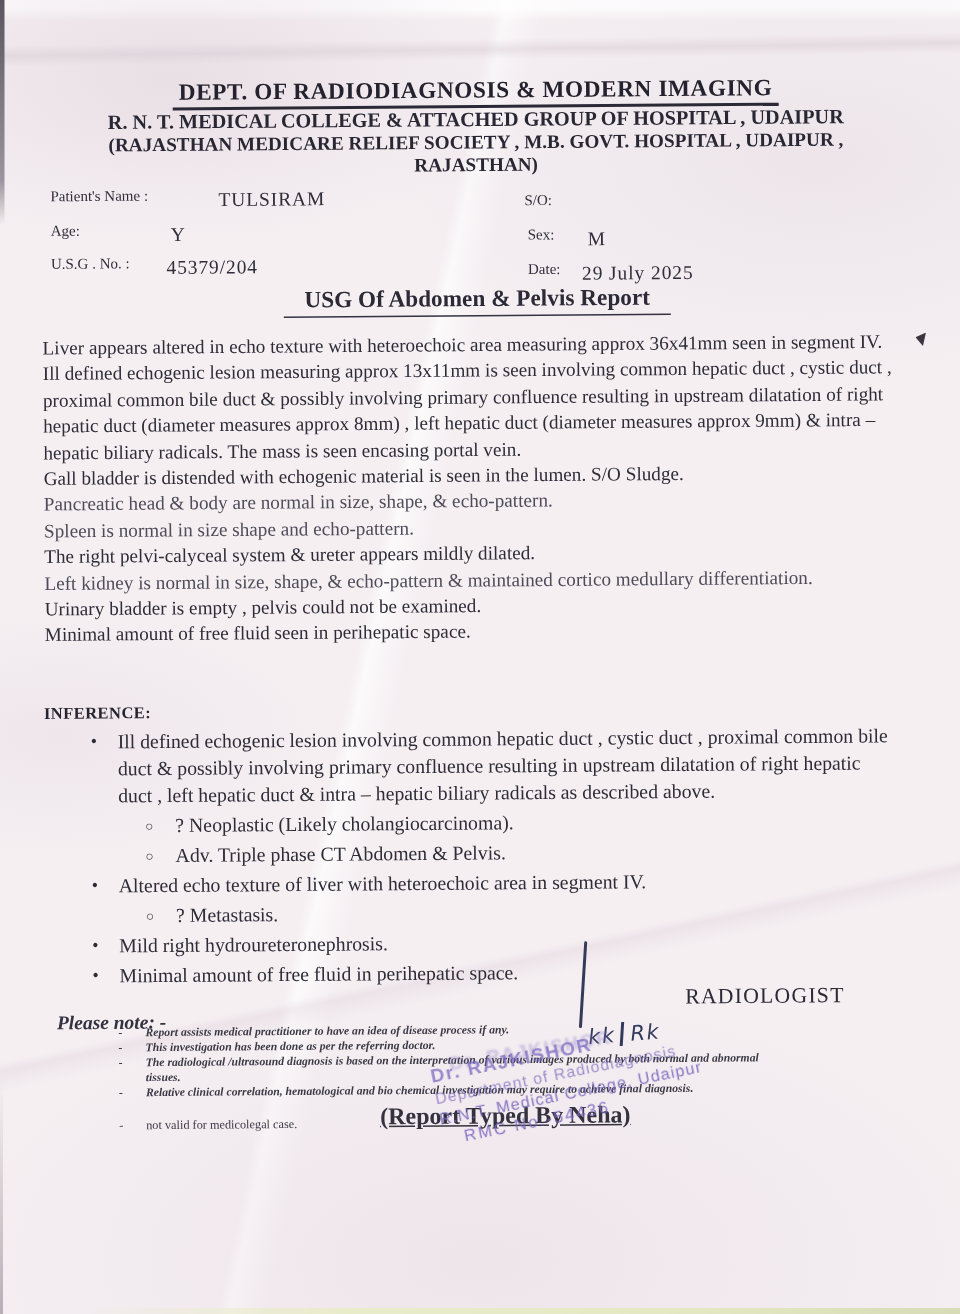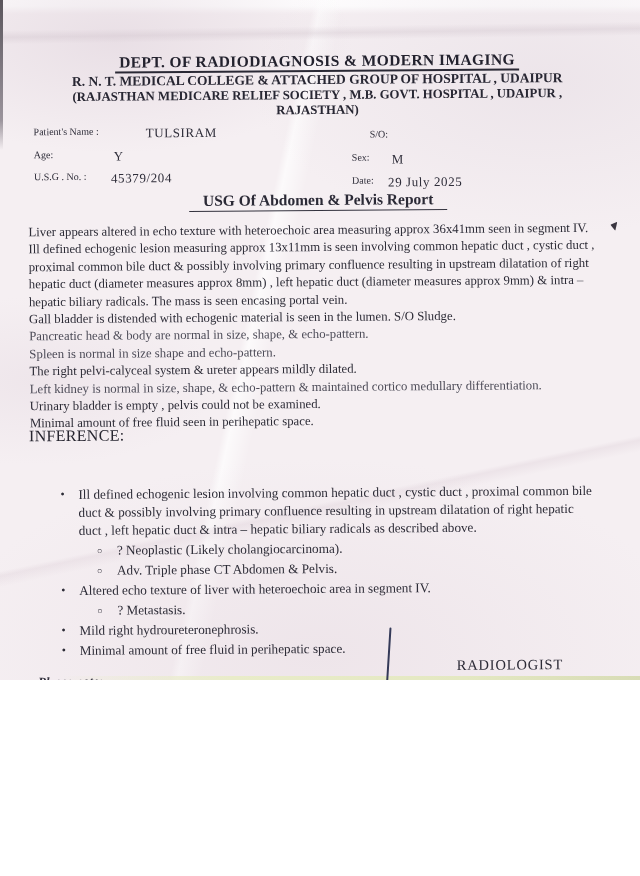--- a/index.html
+++ b/index.html
@@ -1,20 +1,20 @@
 <!DOCTYPE html>
 <html><head>
 <meta charset="utf-8">
 <style>
   * { margin:0; padding:0; box-sizing:border-box; }
   html,body { width:640px; height:876px; overflow:hidden; }
   body { font-family:"Liberation Serif","DejaVu Serif",serif; }
 
   .paper {
-    position:relative; width:640px; height:680px;
+    position:relative; width:640px; height:876px;
     background:
       radial-gradient(ellipse 340px 160px at 18% 6%, rgba(223,210,219,.55), transparent 70%),
       radial-gradient(ellipse 420px 220px at 85% 12%, rgba(226,216,224,.45), transparent 70%),
       radial-gradient(ellipse 500px 260px at 50% 96%, rgba(231,219,226,.5), transparent 75%),
       radial-gradient(ellipse 260px 120px at 6% 56%, rgba(228,216,224,.4), transparent 70%),
       linear-gradient(168deg, transparent 70%, rgba(214,198,208,.28) 70.6%, transparent 72%),
       linear-gradient(102deg, transparent 40%, rgba(255,255,255,.7) 41%, transparent 44%),
       linear-gradient(180deg, rgba(255,255,255,.9) 0 6px, transparent 14px),
       #f5eff2;
     overflow:hidden;
@@ -41,21 +41,21 @@
   .pt-val { font-size:13px; letter-spacing:.6px; }
 
   
   .rpt-title { position:absolute; left:0; top:191px; width:640px; text-align:center; font-size:15.5px; font-weight:600; color:#2b2a36; }
   .rpt-title span { border-bottom:1.6px solid #34333f; padding:0 14px 2px; }
 
   
   .findings { position:absolute; left:30px; top:222px; width:586px; font-size:12.8px; line-height:17.4px; color:#2d2c37; }
   .findings p { margin:0; }
   .findings p.faint { color:#4d4c58; }
-  .inference-h { position:absolute; left:29px; top:425px; font-size:16px; font-weight:normal; letter-spacing:.3px; color:#26252f; }
+  .inference-h { position:absolute; left:29px; top:468px; font-size:11px; font-weight:bold; letter-spacing:.3px; color:#26252f; }
 
   
   .inf { position:absolute; left:58px; top:484px; width:540px; font-size:13.2px; line-height:18px; color:#2d2c37; }
   .inf .b1 { position:relative; padding-left:20px; margin-bottom:2px; }
   .inf .b1::before { content:"•"; position:absolute; left:2px; top:-1px; font-size:12px; }
   .inf .b2 { position:relative; padding-left:20px; margin-left:38px; margin-bottom:2px; }
   .inf .b2::before { content:"○"; position:absolute; left:0; top:0; font-size:9px; }
 
   .radiologist { position:absolute; left:455px; top:658px; font-size:14.5px; letter-spacing:.8px; color:#2b2a36; }
 
@@ -95,21 +95,21 @@
 
   <div class="content">
 
     <div class="hdr-dept hdr"><span>DEPT. OF RADIODIAGNOSIS &amp; MODERN IMAGING</span></div>
     <div class="hdr-college hdr">R. N. T. MEDICAL COLLEGE &amp; ATTACHED GROUP OF HOSPITAL , UDAIPUR</div>
     <div class="hdr-soc1 hdr">(RAJASTHAN MEDICARE RELIEF SOCIETY , M.B. GOVT. HOSPITAL , UDAIPUR ,</div>
     <div class="hdr-soc2 hdr">RAJASTHAN)</div>
 
     <span class="pt" style="left:36px; top:124px;">Patient's Name :</span>
     <span class="pt pt-val" style="left:148px; top:124px;">TULSIRAM</span>
-    <span class="pt" style="left:352px; top:129px;margin-left:20px;">S/O:</span>
+    <span class="pt" style="left:352px; top:129px;">S/O:</span>
     <span class="pt" style="left:36px; top:147px;">Age:</span>
     <span class="pt pt-val" style="left:116px; top:147px;">Y</span>
     <span class="pt" style="left:354px; top:152px;">Sex:</span>
     <span class="pt pt-val" style="left:394px; top:152px;">M</span>
     <span class="pt" style="left:36px; top:169px;">U.S.G . No. :</span>
     <span class="pt pt-val" style="left:113px; top:169px;font-family:Liberation Serif, serif;">45379/204</span>
     <span class="pt" style="left:354px; top:175px;">Date:</span>
     <span class="pt pt-val" style="left:390px; top:175px;">29 July 2025</span>
 
     <div class="rpt-title"><span>USG Of  Abdomen &amp; Pelvis Report</span></div>

